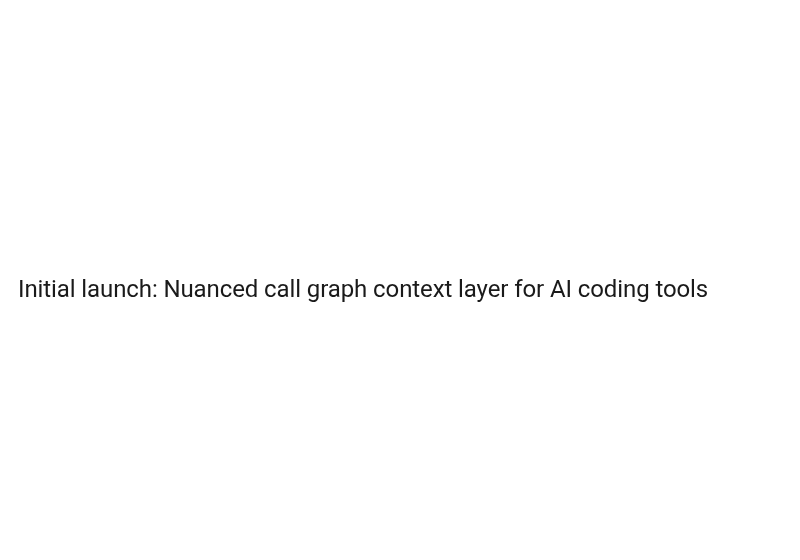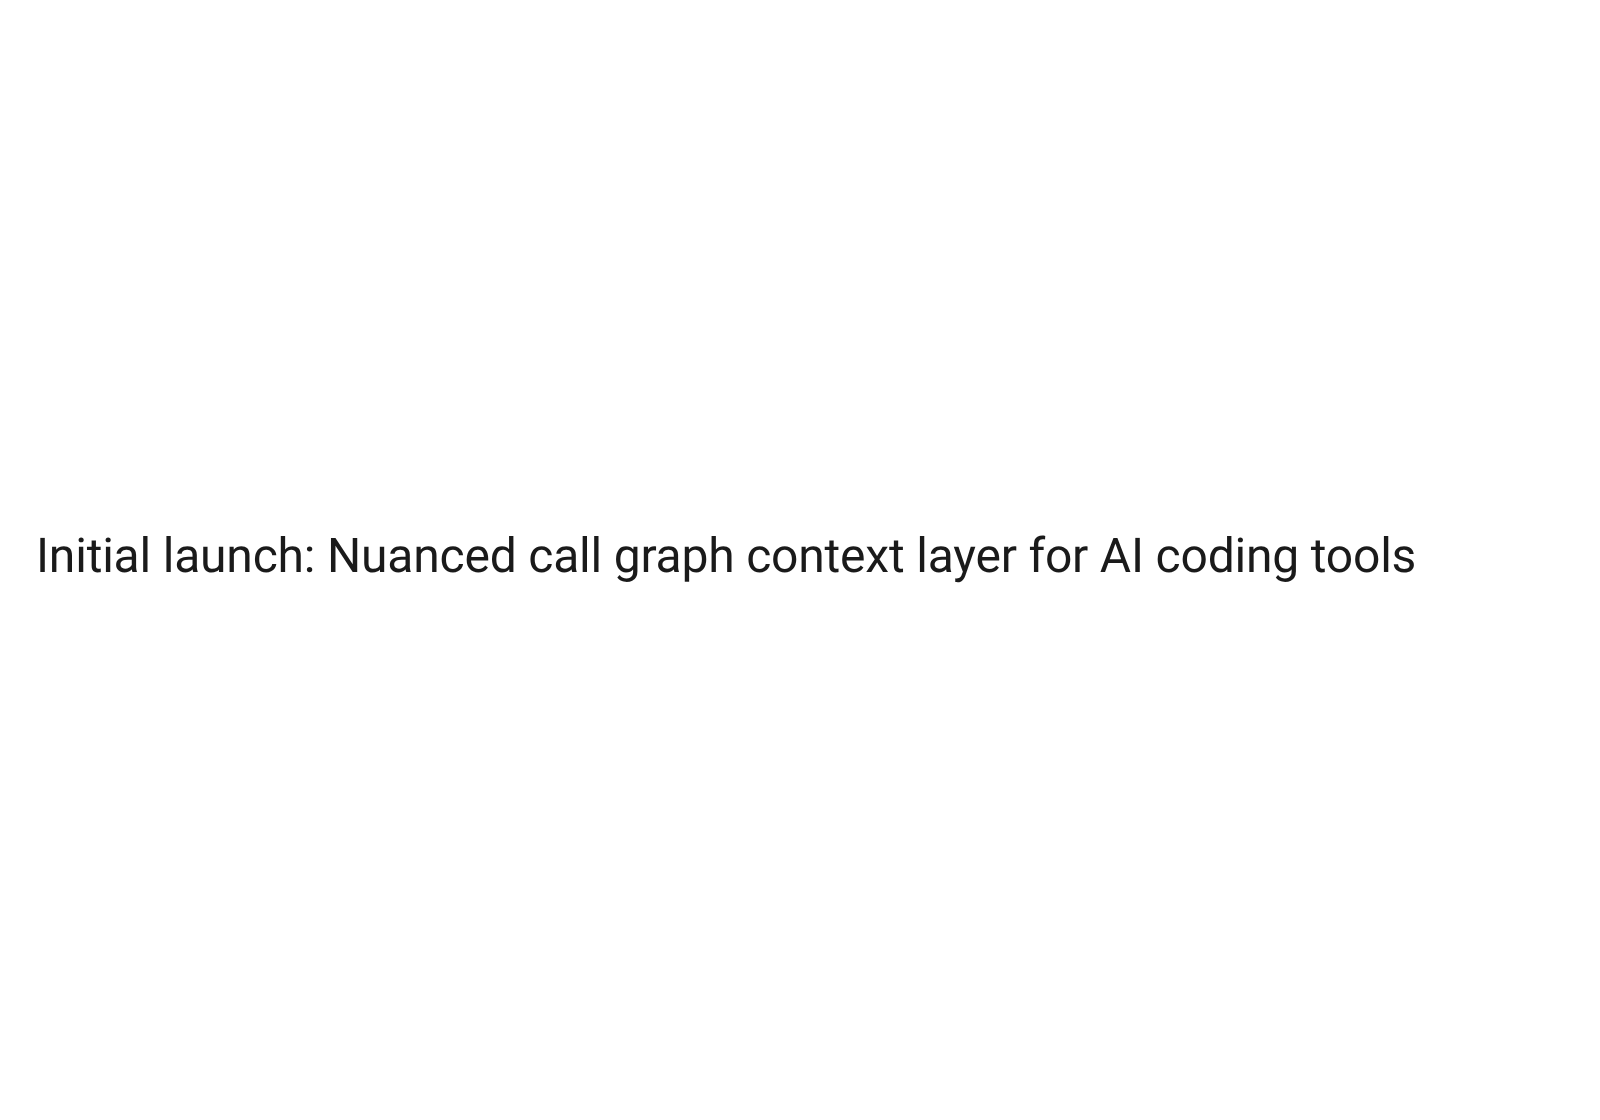--- a/index.html
+++ b/index.html
@@ -15,21 +15,21 @@
       overflow: hidden;
     }
     .container {
       width: 100%;
       height: 100%;
       position: relative;
     }
     .headline {
       position: absolute;
       left: 18px;
-      top: 263px;
+      top: 274px;
       font-size: 24px;
       font-weight: 400;
       color: #1a1a1a;
       letter-spacing: -0.1px;
       line-height: 1.3;
     }
   </style>
 </head>
 <body>
 

